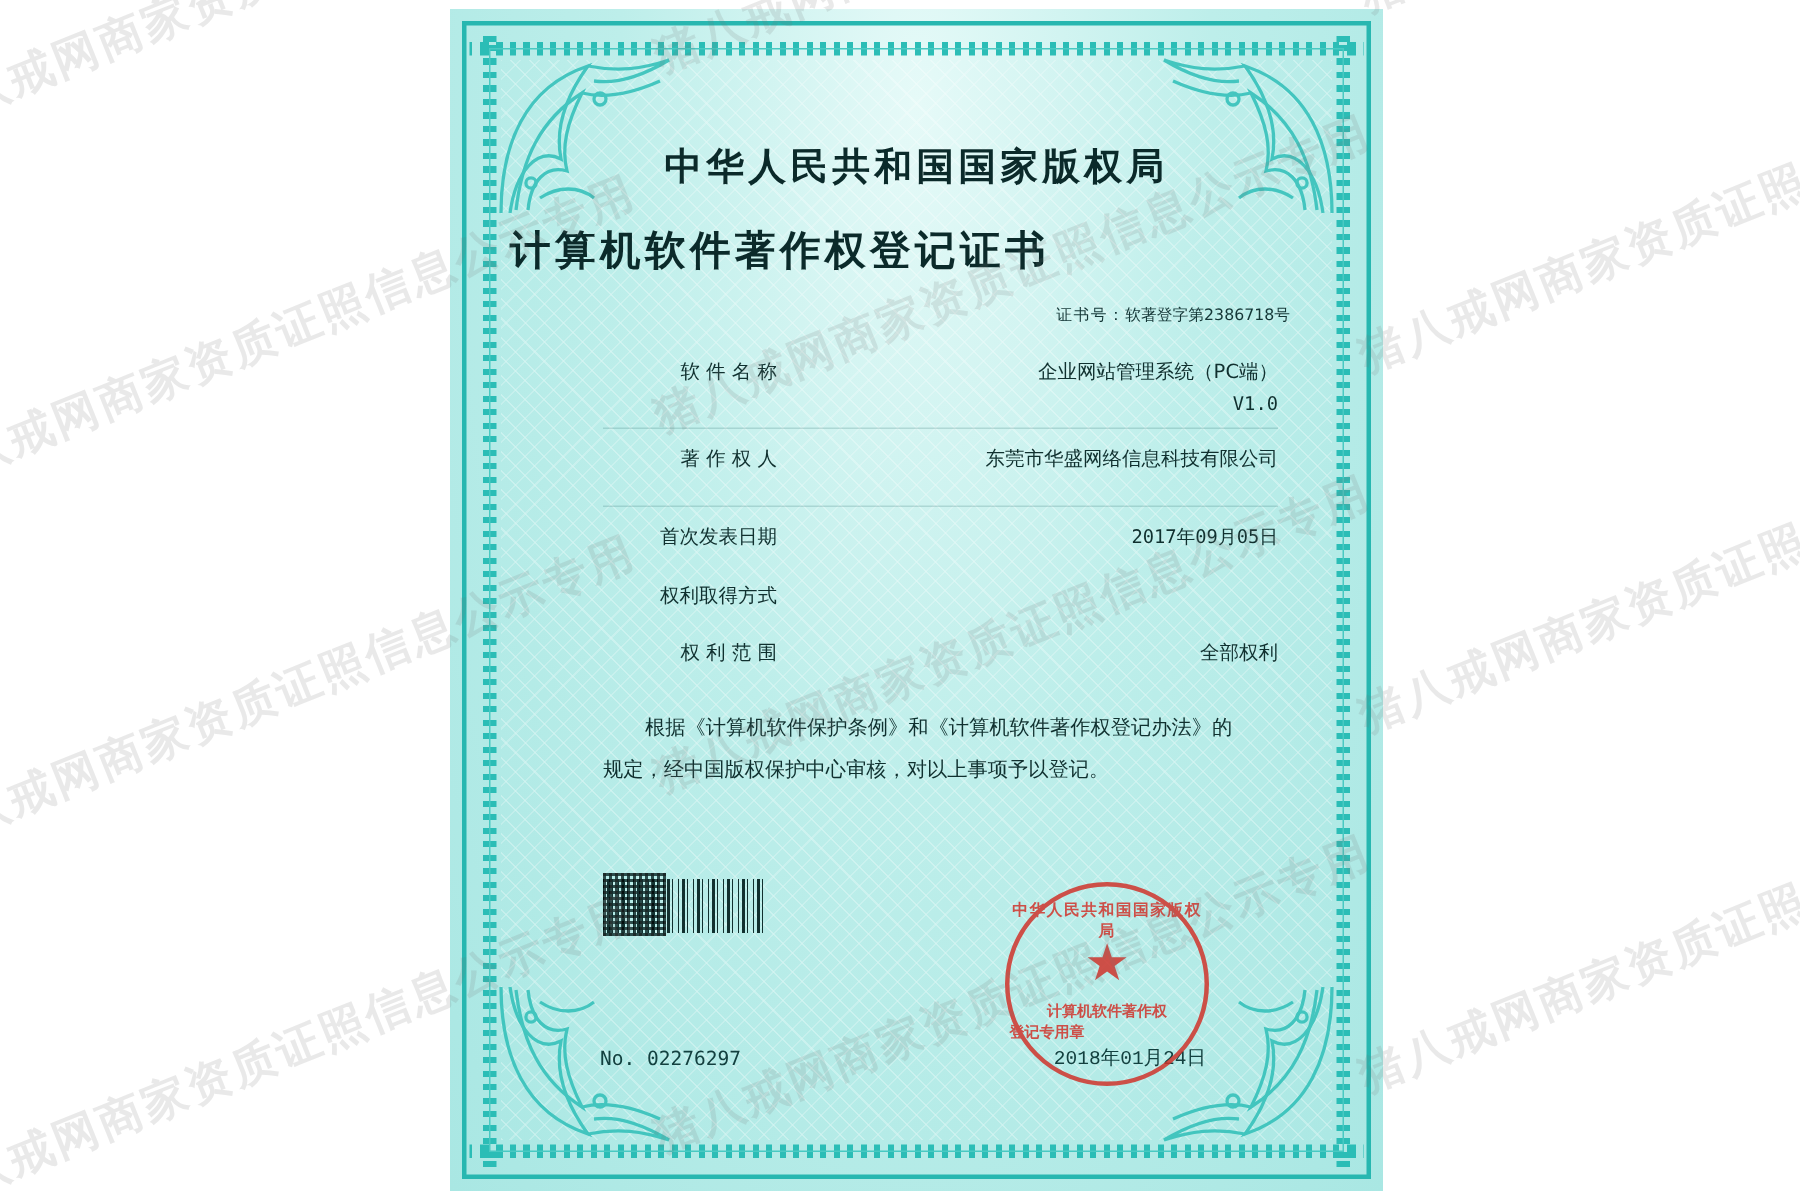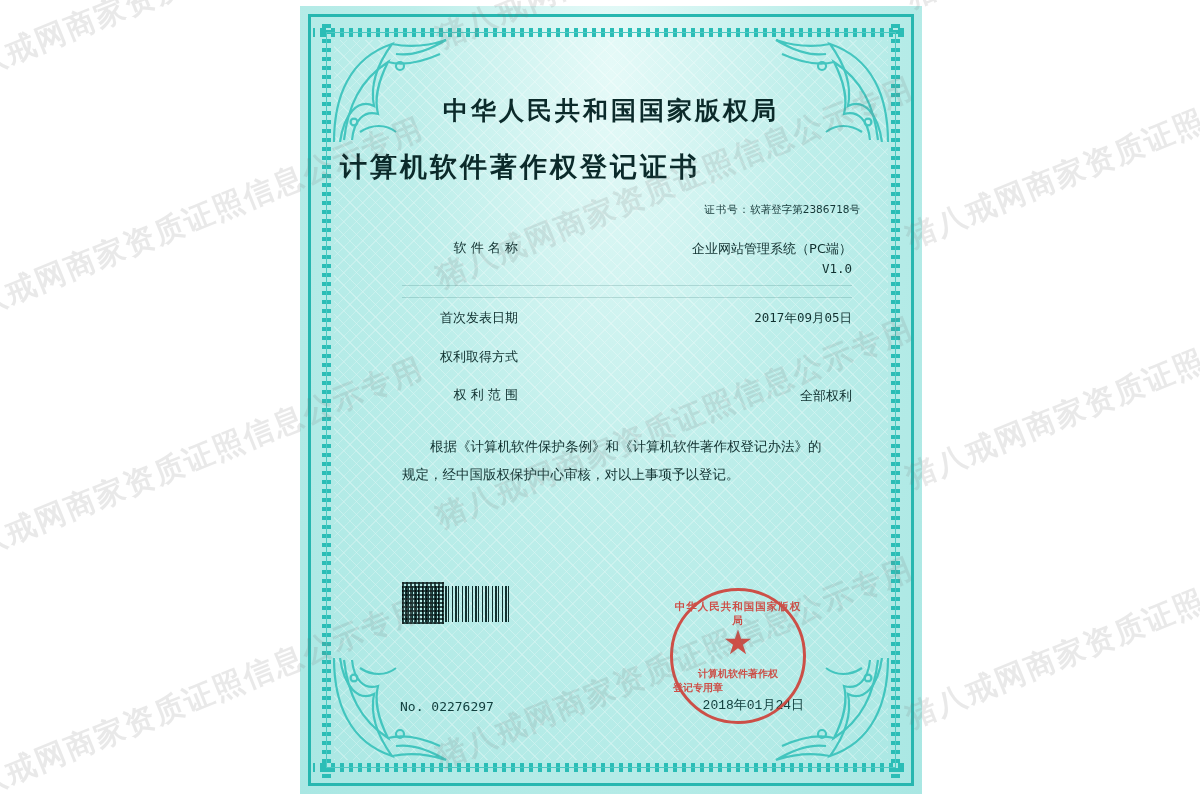--- a/index.html
+++ b/index.html
@@ -332,20 +332,24 @@
 
       <div class="row">
         <div class="label">软 件 名 称</div>
         <div class="value">
           <span>企业网站管理系统（PC端）</span>
           <span class="line2">V1.0</span>
         </div>
       </div>
       <div class="row-sep"></div>
 
+      <div class="row gap-row">
+        <div class="label">著 作 权 人</div>
+        <div class="value">东莞市华盛网络信息科技有限公司</div>
+      </div>
       <div class="row-sep"></div>
 
 
       <div class="row gap-row">
         <div class="label">首次发表日期</div>
         <div class="value mono">2017年09月05日</div>
       </div>
 
       <div class="row gap-row">
         <div class="label">权利取得方式</div>

